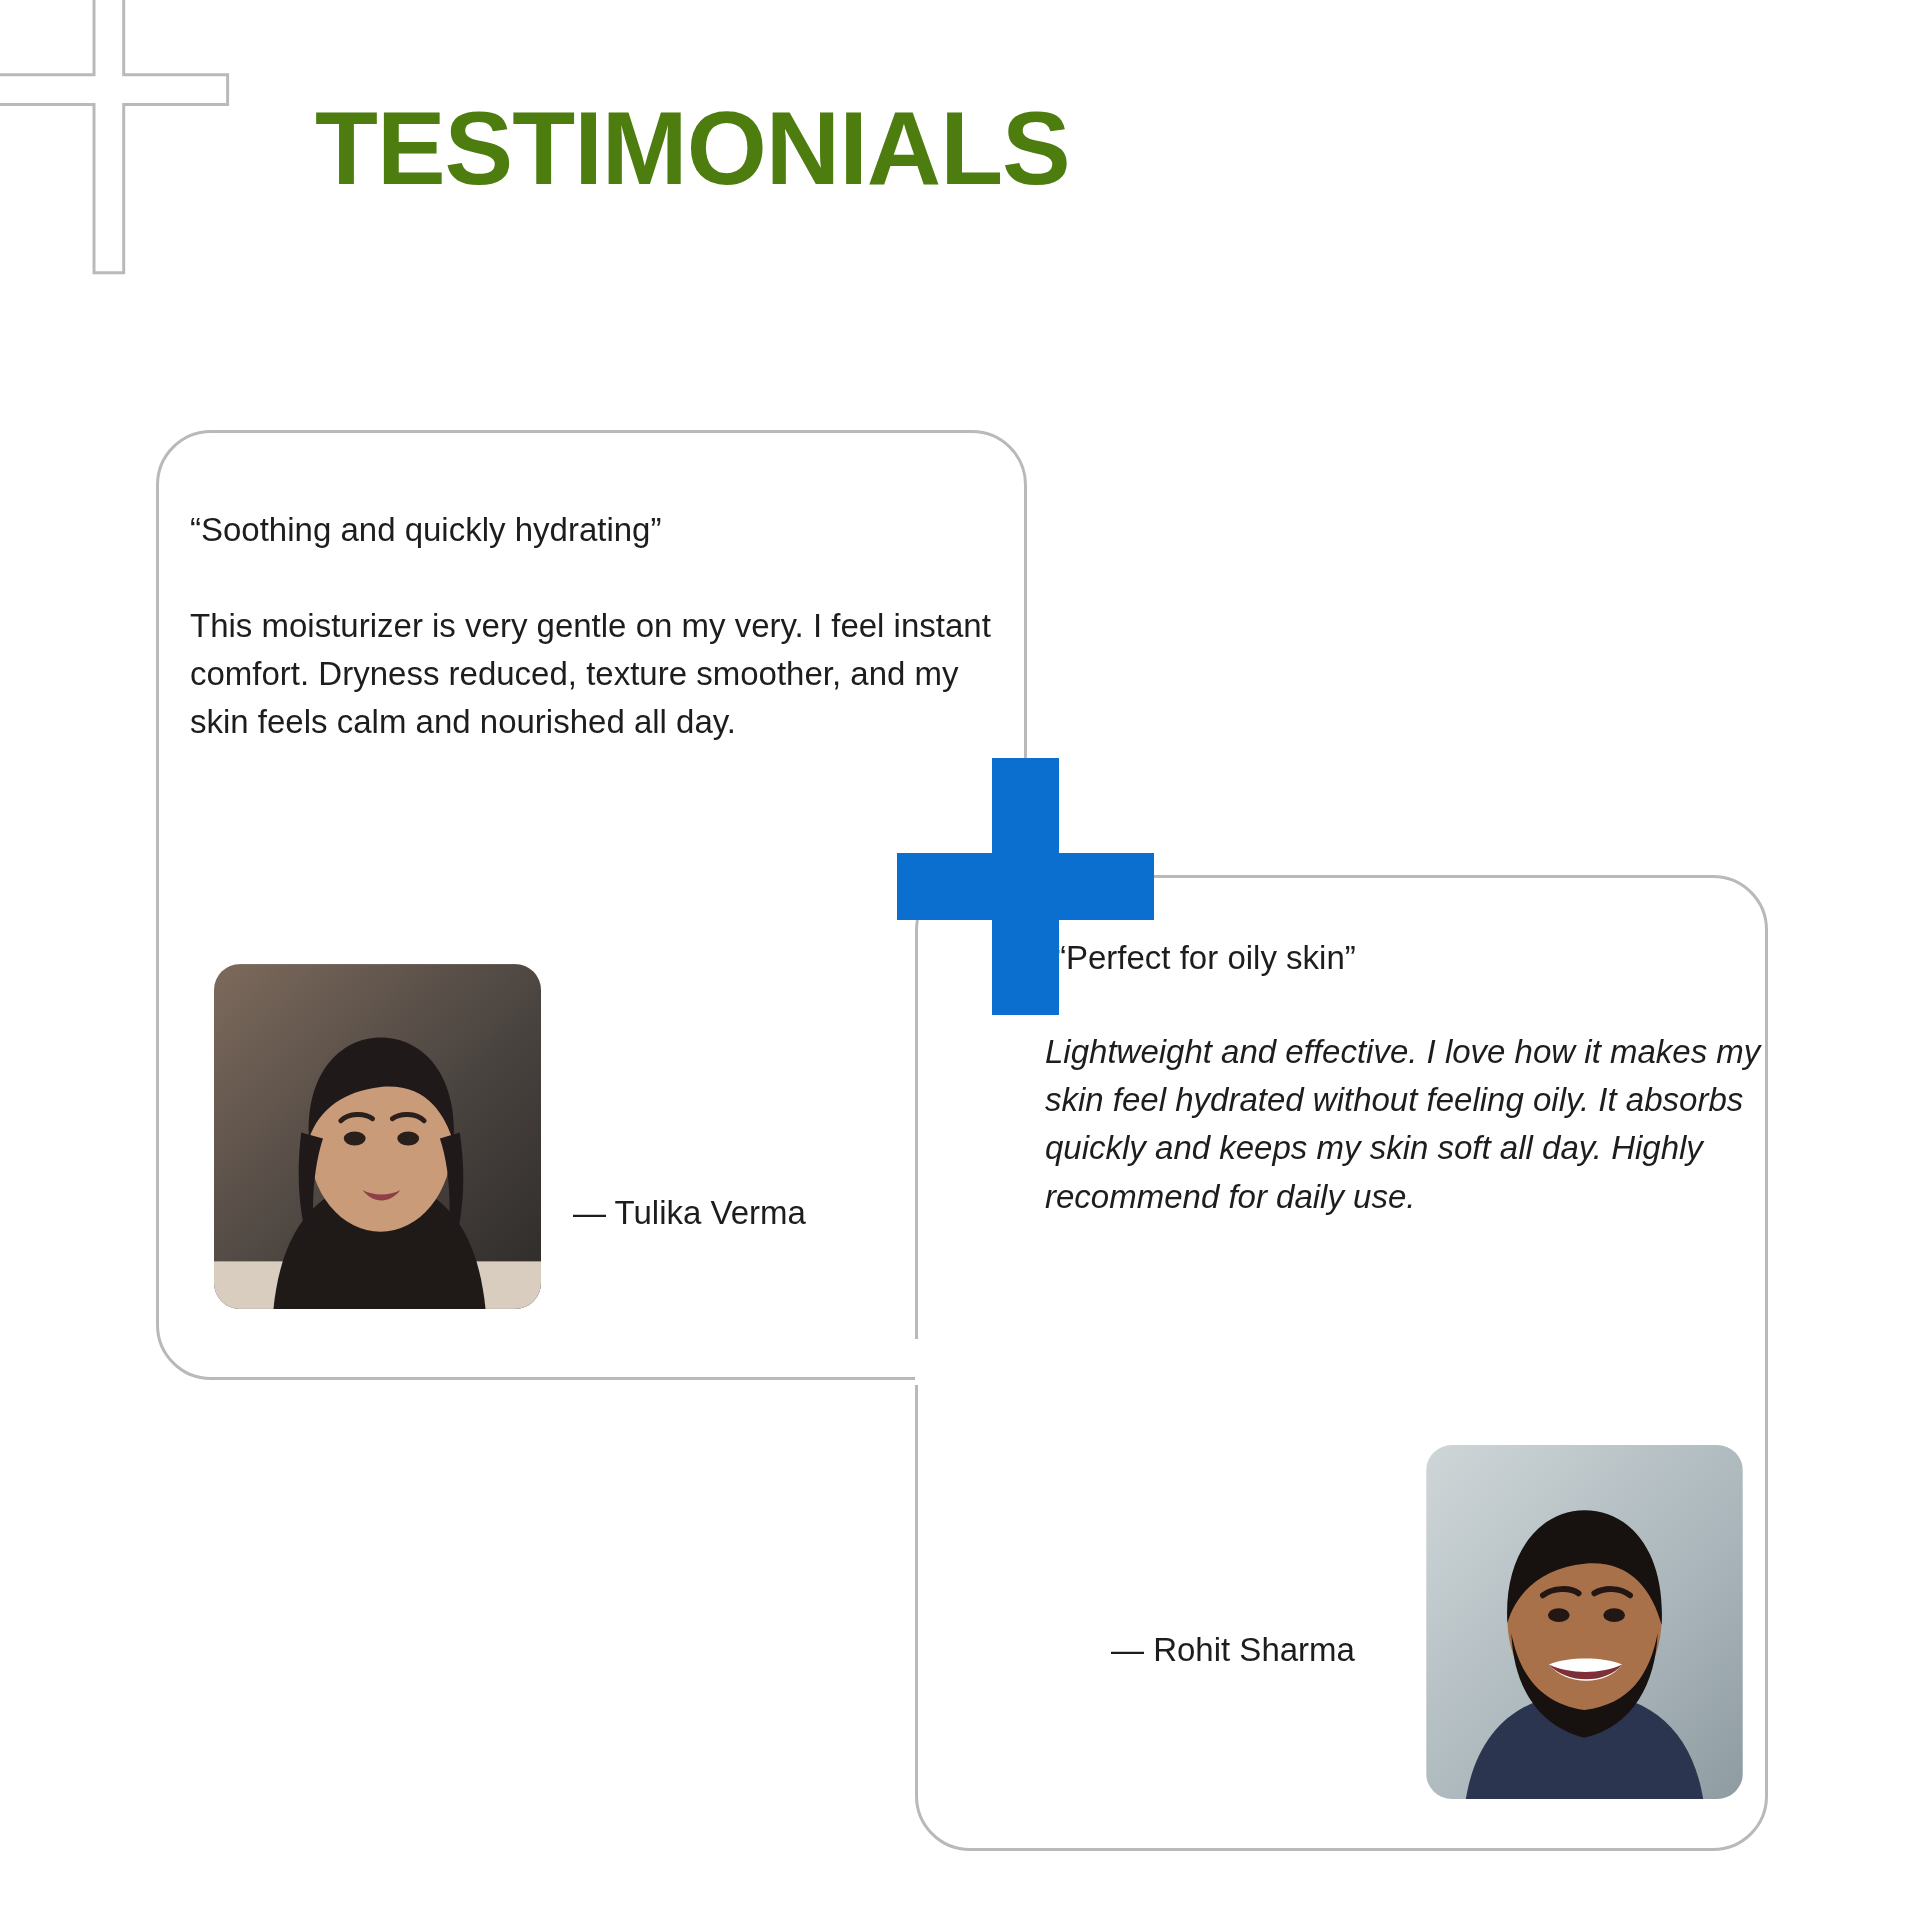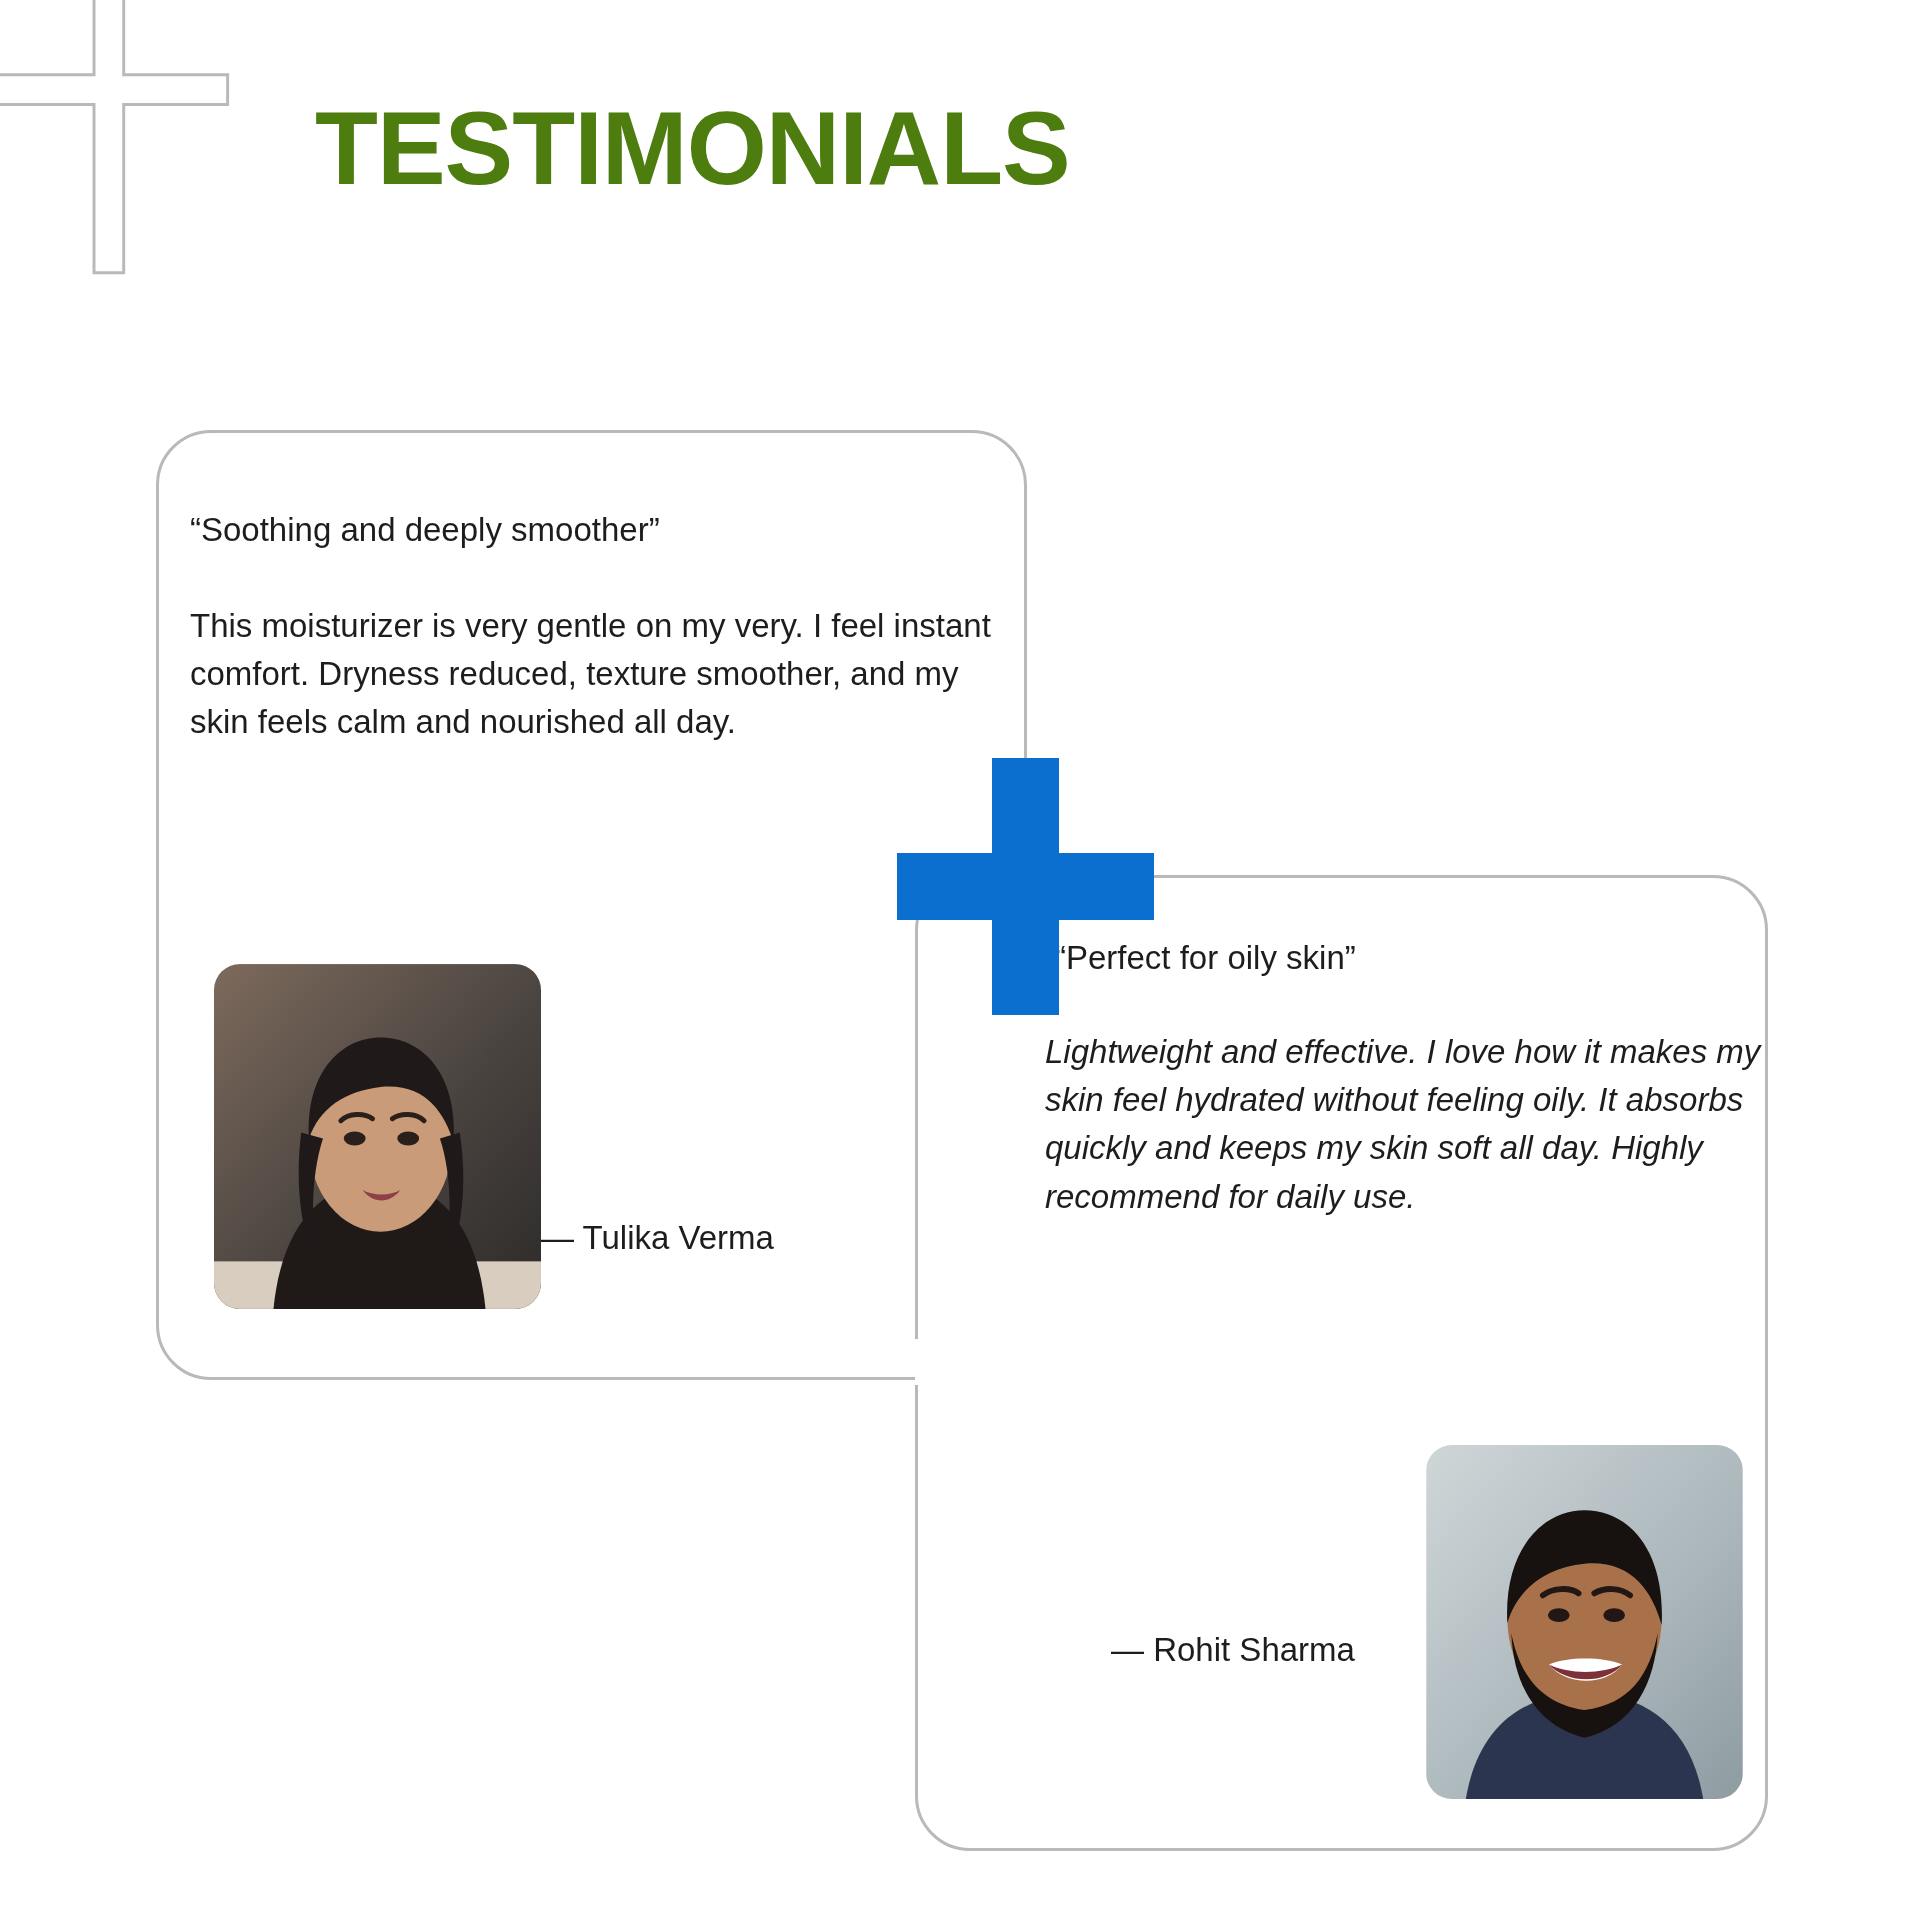--- a/index.html
+++ b/index.html
@@ -102,21 +102,21 @@
     position: absolute;
     border-radius: 26px;
     overflow: hidden;
   }
   .portrait svg { display: block; }
 
   
   .c1-head   { left: 190px; top: 511px; }
   .c1-body   { left: 190px; top: 602px; width: 830px; }
   .c1-photo  { left: 214px; top: 964px; width: 327px; height: 345px; }
-  .c1-author { left: 541px; top: 1219px; }
+  .c1-author { left: 541px; top: 1194px; padding-left: 32px; }
 
   
   .c2-head   { left: 1055px; top: 939px; }
   .c2-body   { left: 1045px; top: 1028px; width: 733px; font-style: italic; }
   .c2-photo  { left: 1426px; top: 1445px; width: 317px; height: 354px; }
   .c2-author { left: 1111px; top: 1631px; }
 
   
   .blue-plus {
     position: absolute;
@@ -153,21 +153,21 @@
 
 <div class="title">TESTIMONIALS</div>
 
 <div class="card card-one"></div>
 
 <div class="card card-two"></div>
 
 <div class="mask mask-v"></div>
 <div class="mask mask-h"></div>
 
-<div class="quote-head c1-head">“Soothing and deeply smoother”</div>
+<div class="quote-head c1-head">“Soothing and quickly hydrating”</div>
 <div class="quote-body c1-body">This moisturizer is very gentle on my very. I feel instant comfort. Dryness reduced, texture smoother, and my skin feels calm and nourished all day.</div>
 
 <div class="portrait c1-photo">
   <svg width="327" height="345" viewBox="0 0 330 348">
     <defs>
       <linearGradient id="bg1" x1="0" y1="0" x2="1" y2="1">
         <stop offset="0%" stop-color="#7d6a5c"></stop>
         <stop offset="55%" stop-color="#4a4440"></stop>
         <stop offset="100%" stop-color="#2d2a28"></stop>
       </linearGradient>

